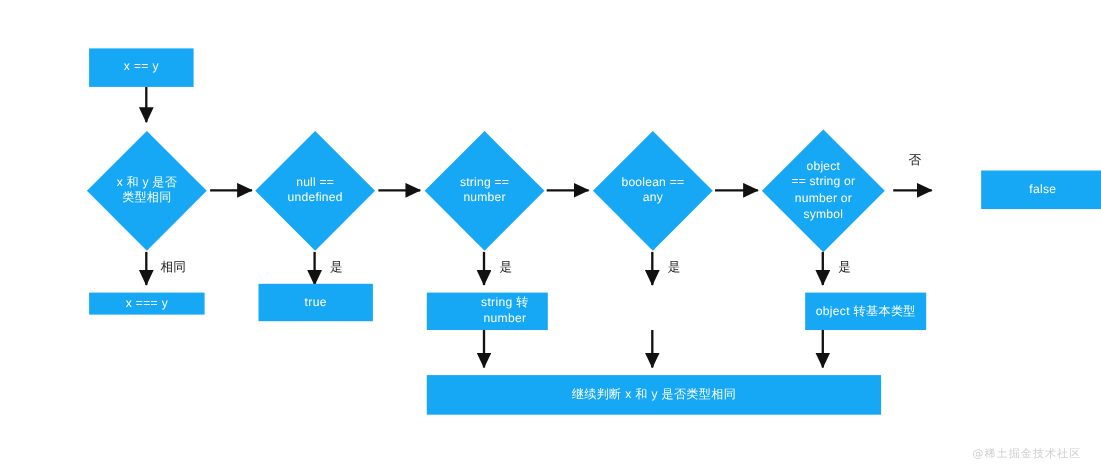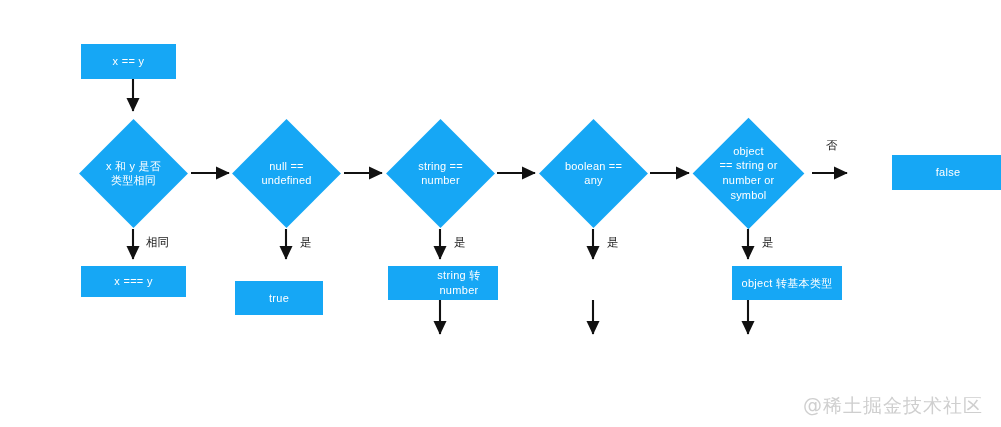--- a/index.html
+++ b/index.html
@@ -75,21 +75,21 @@
     top: 0;
     width: 1001px;
     height: 427px;
     pointer-events: none;
   }
   .watermark {
     position: absolute;
     right: 18px;
     bottom: 8px;
     color: #cfcfcf;
-    font-size: 19px;
+    font-size: 10px;
     font-family: "DejaVu Sans", sans-serif;
     letter-spacing: 1px;
   }
 </style>
 </head>
 <body>
 
 <div id="canvas">
 
   <svg class="arrows" viewBox="0 0 1001 427">
@@ -157,29 +157,30 @@
   <div class="diamond-wrap" style="left:709px; top:134px; width:79px; height:79px;">
     <div class="diamond-shape"></div>
     <div class="diamond-label">object
 == string or
 number or
 symbol</div>
   </div>
 
   <div class="node rect" style="left:851px; top:155px; width:112px; height:35px;margin-left:41px;">false</div>
 
-  <div class="node rect" style="left:81px; top:266px; width:105px; height:31px;">x === y</div>
+  <div class="node rect" style="left:81px; top:266px; width:105px; height:20px;">x === y</div>
 
-  <div class="node rect" style="left:235px; top:281px; width:88px; height:34px;text-align:right;">true</div>
+  <div class="node rect" style="left:235px; top:258px; width:104px; height:34px;text-align:right;">true</div>
 
   <div class="node rect" style="left:388px; top:266px; width:110px; height:34px;padding-left:32px;">string 转 number</div>
 
 
   <div class="node rect" style="left:732px; top:266px; width:110px; height:34px;">object 转基本类型</div>
 
+  <div class="node rect" style="left:388px; top:341px; width:413px; height:36px;">继续判断 x 和 y 是否类型相同</div>
 
   <div class="edge-label" style="left:826px; top:138px;">否</div>
 
   <div class="edge-label" style="left:146px; top:235px;">相同</div>
 
   <div class="edge-label" style="left:300px; top:235px;">是</div>
 
   <div class="edge-label" style="left:454px; top:235px;">是</div>
 
   <div class="edge-label" style="left:607px; top:235px;">是</div>

